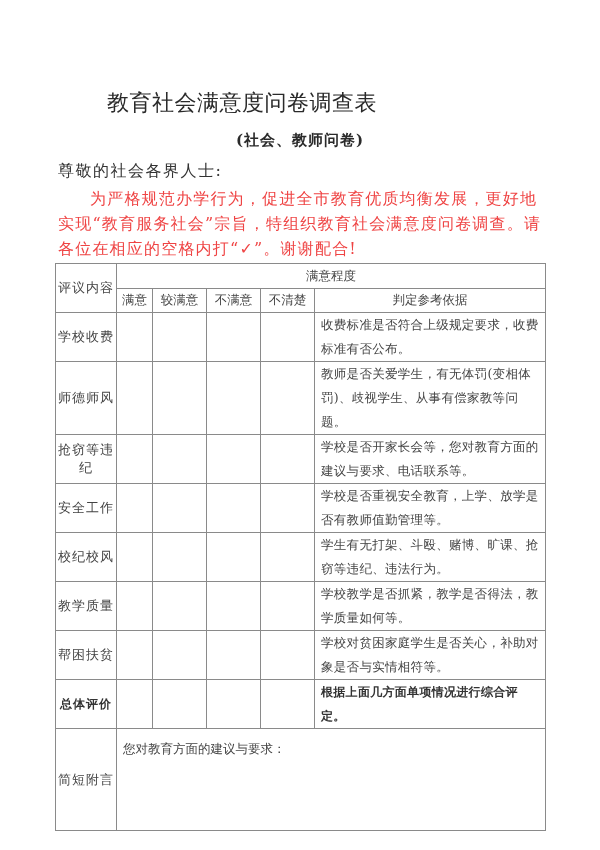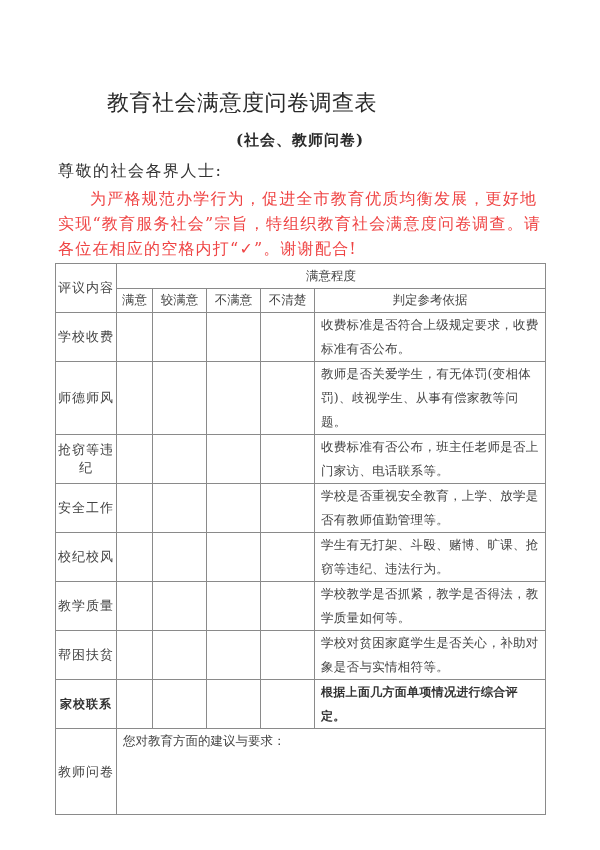--- a/index.html
+++ b/index.html
@@ -13,21 +13,21 @@
   table.survey td, table.survey th { border: 1px solid #8a8a8a; padding: 0; font-weight: normal; }
   .c-item { width: 61px; text-align: center; font-size: 13px; letter-spacing: 1px; }
   .c-opt { text-align: center; margin-top: 36px; }
   .c-basis { padding: 0 6px !important; line-height: 24px; text-align: left; letter-spacing: 0.3px; margin-top: 46px; }
   tr.h1 td { height: 24px; }
   tr.h2 td { height: 23px; }
   tr.data td { height: 47px; }
   tr.overall td { height: 34px; }
   tr.overall .bold { font-weight: bold; font-family: "DejaVu Sans", "Liberation Sans", sans-serif; font-size: 12px; color: #333; }
   tr.remarks td { height: 77px; }
-  .remarks-cell { vertical-align: top; padding: 4px 6px !important; text-align: left; }
+  .remarks-cell { vertical-align: top; padding: 12px 6px !important; text-align: left; }
 </style>
 </head>
 <body>
 
 <div class="title">教育社会满意度问卷调查表</div>
 <div class="subtitle">(社会、教师问卷)</div>
 <div class="greeting">尊敬的社会各界人士:</div>
 <div class="body-text"><span class="indent"></span><span>为严格规范办学行为，促进全市教育优质均衡发展，更好地实现“教育服务社会”宗旨，特组织教育社会满意度问卷调查。请各位在相应的空格内打“✓”。谢谢配合!</span></div>
 
 <table class="survey">
@@ -67,21 +67,21 @@
     <td></td>
     <td></td>
     <td class="c-basis">教师是否关爱学生，有无体罚(变相体罚)、歧视学生、从事有偿家教等问题。</td>
   </tr>
   <tr class="data">
     <td class="c-item">抢窃等违纪</td>
     <td></td>
     <td></td>
     <td></td>
     <td></td>
-    <td class="c-basis">收费标准有否公布，班主任老师是否上门家访、电话联系等。</td>
+    <td class="c-basis">学校是否开家长会等，您对教育方面的建议与要求、电话联系等。</td>
   </tr>
   <tr class="data">
     <td class="c-item">安全工作</td>
     <td></td>
     <td></td>
     <td></td>
     <td></td>
     <td class="c-basis">学校是否重视安全教育，上学、放学是否有教师值勤管理等。</td>
   </tr>
   <tr class="data">
@@ -103,28 +103,28 @@
   <tr class="data">
     <td class="c-item">帮困扶贫</td>
     <td></td>
     <td></td>
     <td></td>
     <td></td>
     <td class="c-basis">学校对贫困家庭学生是否关心，补助对象是否与实情相符等。</td>
   </tr>
 
   <tr class="overall">
-    <td class="c-item bold">家校联系</td>
+    <td class="c-item bold">总体评价</td>
     <td></td>
     <td></td>
     <td></td>
     <td></td>
     <td class="c-basis bold">根据上面几方面单项情况进行综合评定。</td>
   </tr>
 
   <tr class="remarks">
-    <td class="c-item">教师问卷</td>
+    <td class="c-item">简短附言</td>
     <td colspan="5" class="remarks-cell">
       <span>您对教育方面的建议与要求：</span>
     </td>
   </tr>
 </tbody>
   </table>
 
 </body></html>

